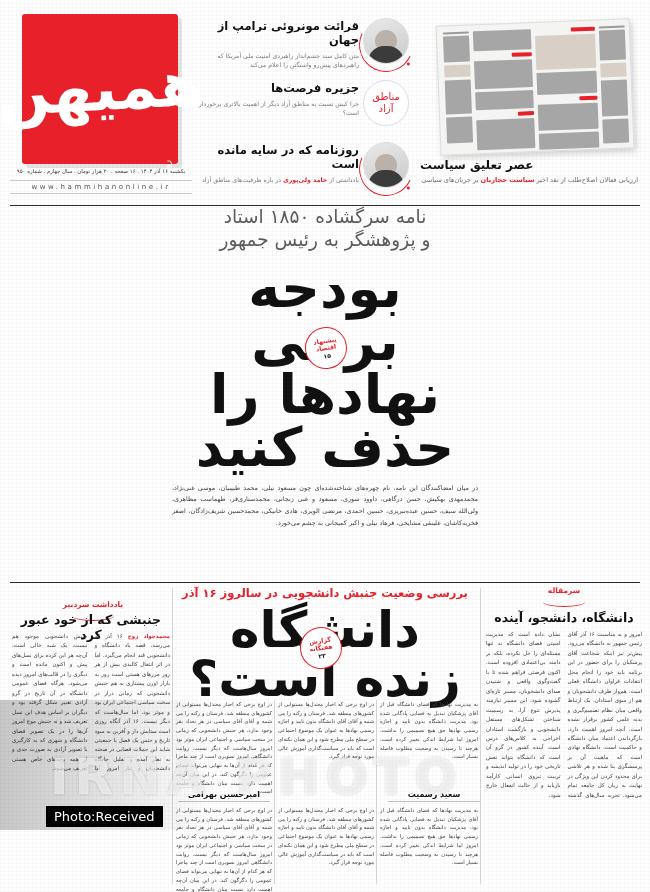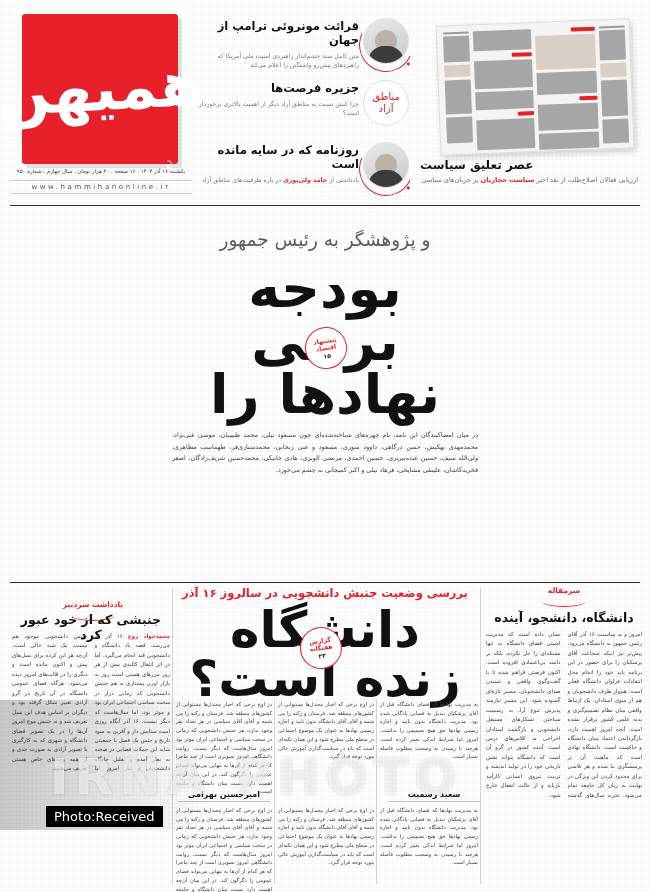--- a/index.html
+++ b/index.html
@@ -315,26 +315,27 @@
     
     
     
     
     
     
   </div>
 
   <div class="lead">
     <h2 class="kicker">
-      <br>
+      <span>نامه سرگشاده ۱۸۵۰ استاد</span><br>
       <span>و پژوهشگر به رئیس جمهور</span>
     </h2>
     <h1 class="bighead">
       <span>بودجه برخی</span><br>
       <span>نهادها را</span><br>
+      <span>حذف کنید</span>
       <span class="stamp" style="left:50%;top:64px;margin-left:-20px;">
         <span>پیشنهاد</span>
         <span>اقتصاد</span>
         <span class="num">۱۵</span>
       </span>
     </h1>
     <p class="lead-caption">در میان امضاکنندگان این نامه، نام چهره‌های شناخته‌شده‌ای چون مسعود نیلی، محمد طبیبیان، موسی غنی‌نژاد، محمدمهدی بهکیش، حسن درگاهی، داوود سوری، مسعود و غنی زنجانی، محمدستاری‌فر، طهماسب مظاهری، ولی‌الله سیف، حسین عبده‌تبریزی، حسین احمدی، مرتضی الویری، هادی خانیکی، محمدحسین شریف‌زادگان، اصغر فخریه‌کاشان، علینقی مشایخی، فرهاد نیلی و اکبر کمیجانی به چشم می‌خورد.</p>
   </div>
 
   <div class="lower-rule" style="top:582px;"></div>

